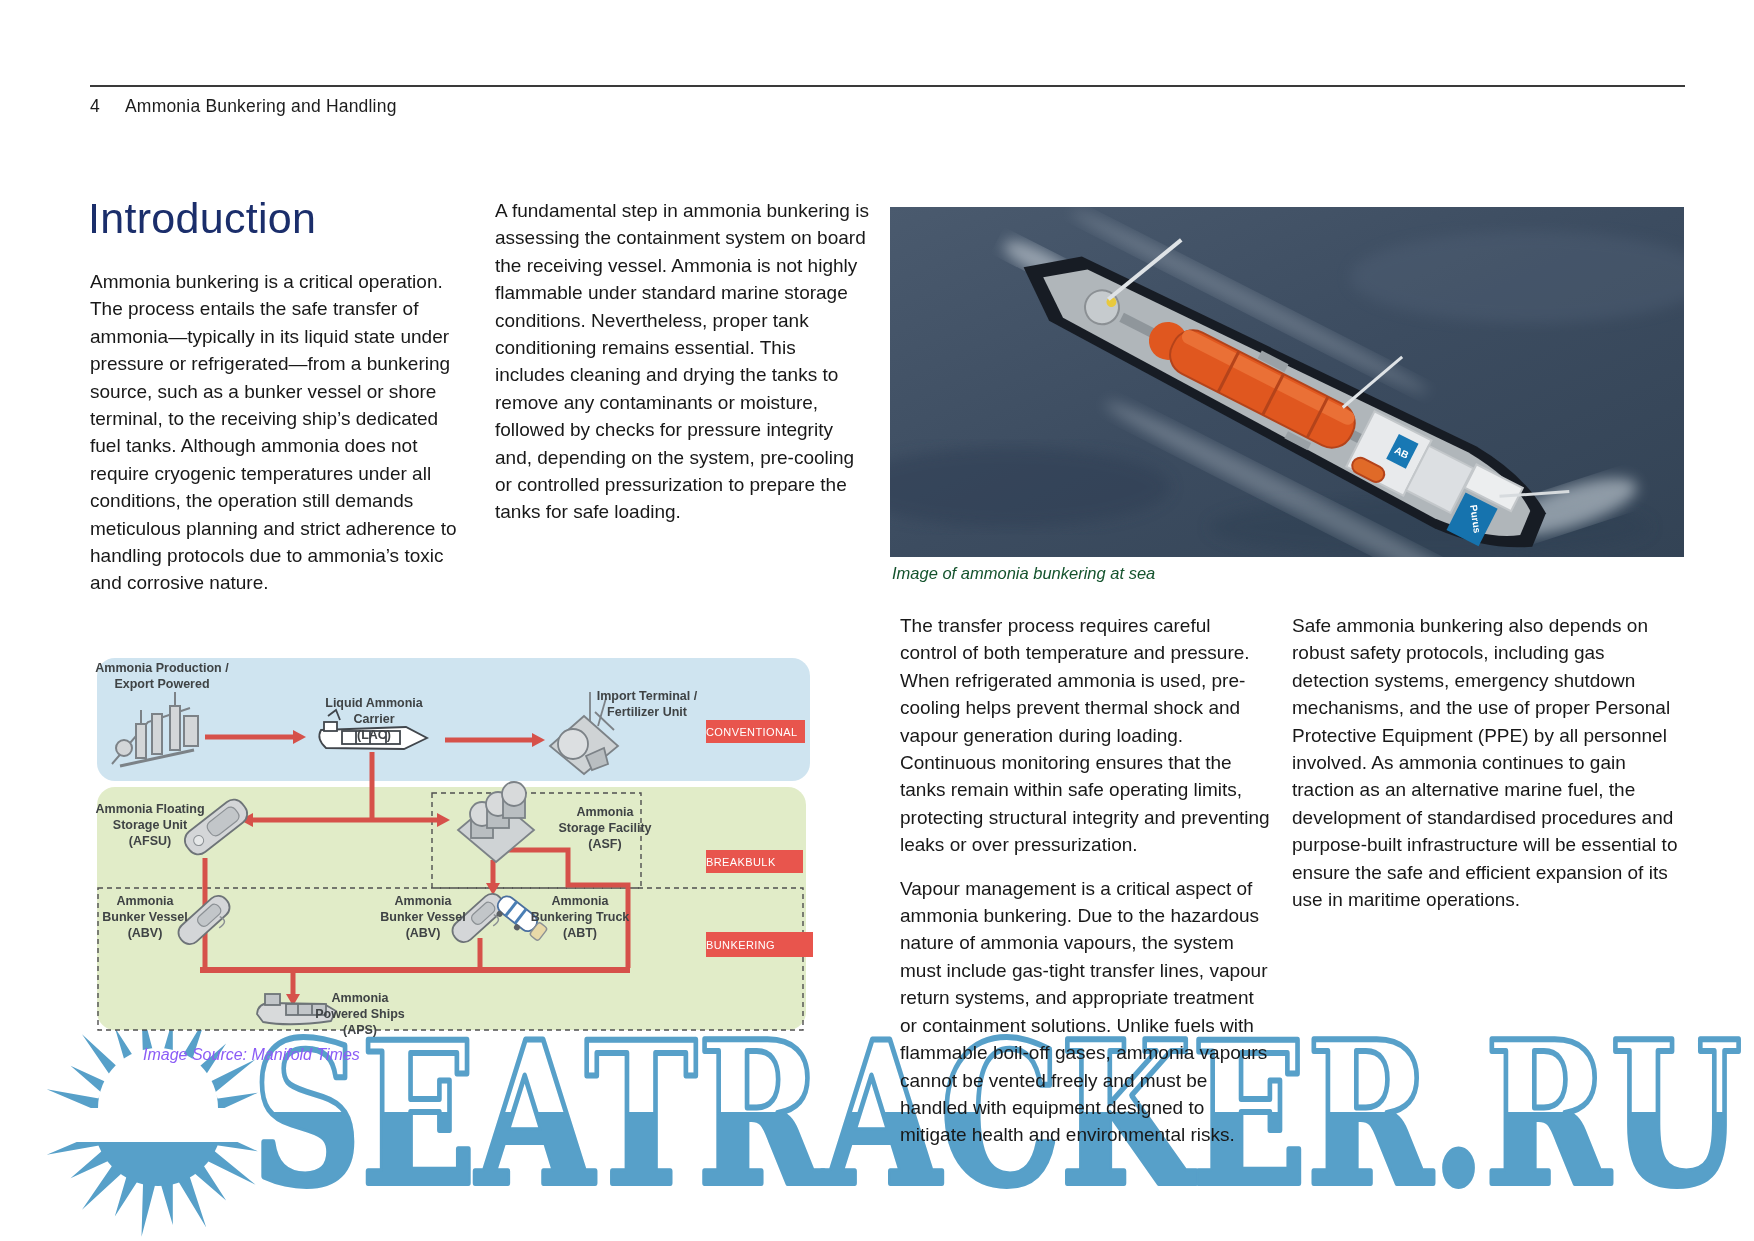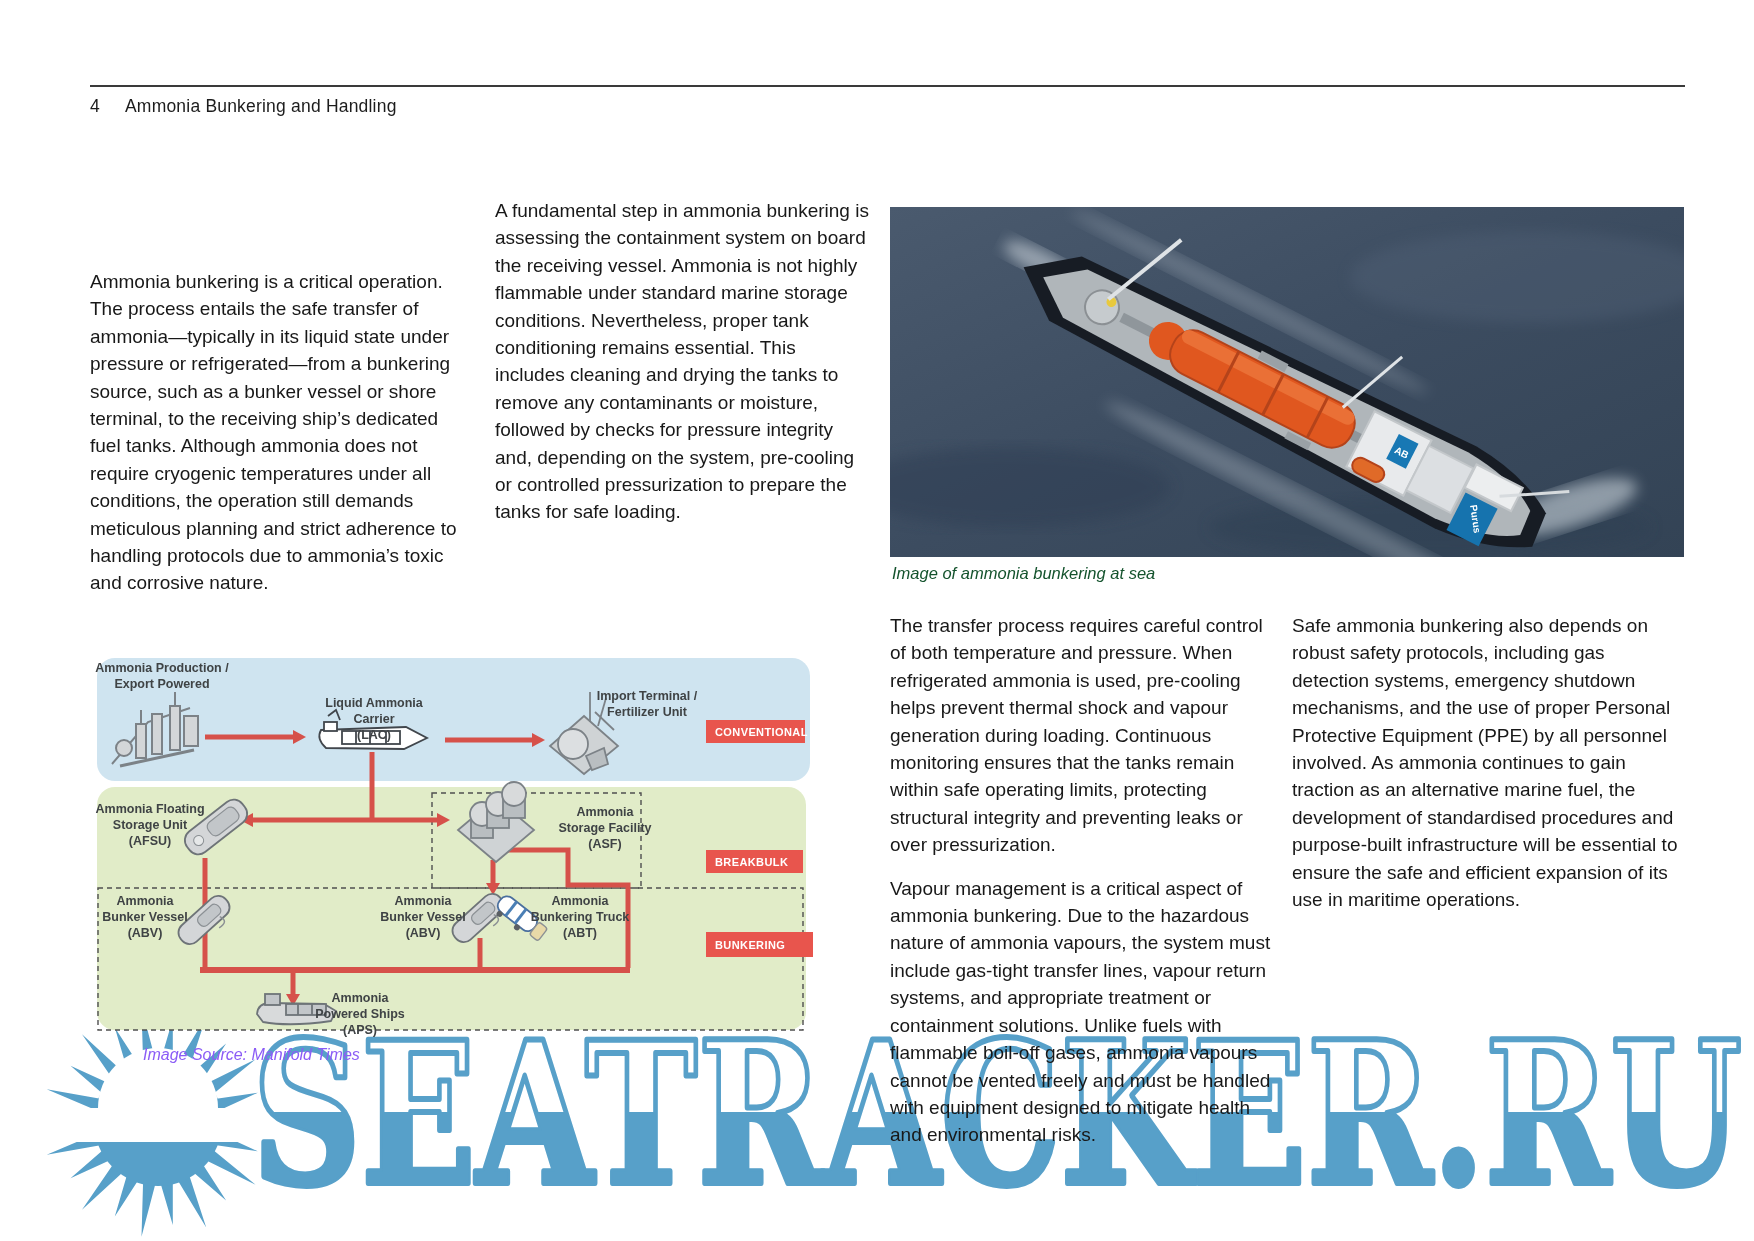--- a/index.html
+++ b/index.html
@@ -10,30 +10,30 @@
   .rule{left:90px;top:85px;width:1595px;height:2px;background:#3a3a3a;}
   .hdr{left:90px;top:96px;font-size:17.5px;color:#1c1c1c;letter-spacing:.2px;}
   .hdr .num{display:inline-block;width:35px;}
   
   .title{left:88px;top:194px;font-size:43px;font-weight:500;color:#1b2e6b;letter-spacing:.3px;}
   .bodycol{font-size:19px;line-height:27.4px;color:#181818;}
   .c1{left:90px;top:268px;width:380px;}
   .c2{left:495px;top:197px;width:374px;}
   .c3{left:890px;top:612px;width:382px;}
   .c4{left:1292px;top:612px;width:390px;}
-  .bodycol p{margin:0 0 16px 0;}
+  .bodycol p{margin:0 0 16px 10px;}
   
   .photo{left:890px;top:207px;width:794px;height:350px;}
   .caption{left:892px;top:564px;font-size:16.5px;font-style:italic;color:#14532d;}
   
   .diagram{left:90px;top:652px;width:730px;height:420px;}
   .dlabel{position:absolute;text-align:center;font-size:12.5px;line-height:1.26;font-weight:700;
           color:#3f4345;white-space:pre-line;}
-  .zone{position:absolute;background:#e8554d;color:#fff;font-size:11px;font-weight:700;
-        letter-spacing:.4px;display:flex;align-items:center;padding-left:9px;box-sizing:border-box;}
+  .zone{position:absolute;background:#e8554d;color:#fff;font-size:11px;font-weight:400;
+        letter-spacing:.4px;display:flex;align-items:center;box-sizing:border-box;}
   .imgsrc{left:95px;top:1046px;font-size:16px;font-style:italic;color:#8b5cf6;margin-left:48px;}
   
   .wm{left:0;top:0;z-index:0;}
   .content{position:absolute;inset:0;z-index:1;pointer-events:none;}
 </style>
 </head>
 <body>
 
 <svg class="abs wm" width="1754" height="1241" viewBox="0 0 1754 1241">
   <defs>
@@ -51,20 +51,21 @@
   <text x="997" y="1183" text-anchor="middle" textLength="1490" lengthAdjust="spacingAndGlyphs" font-family="DejaVu Serif, serif" font-weight="bold" font-size="196" fill="#57a0c9" clip-path="url(#wm-clip)">SEATRACKER.RU</text>
 </svg>
 
 <div class="content">
 
   <div class="abs rule"></div>
   <div class="abs hdr">
     <span class="num">4</span><span>Ammonia Bunkering and Handling</span>
   </div>
 
+  <div class="abs title">Introduction</div>
 
   <div class="abs bodycol c1">Ammonia bunkering is a critical operation. The process entails the safe transfer of ammonia—typically in its liquid state under pressure or refrigerated—from a bunkering source, such as a bunker vessel or shore terminal, to the receiving ship’s dedicated fuel tanks. Although ammonia does not require cryogenic temperatures under all conditions, the operation still demands meticulous planning and strict adherence to handling protocols due to ammonia’s toxic and corrosive nature.</div>
   <div class="abs bodycol c2">A fundamental step in ammonia bunkering is assessing the containment system on board the receiving vessel. Ammonia is not highly flammable under standard marine storage conditions. Nevertheless, proper tank conditioning remains essential. This includes cleaning and drying the tanks to remove any contaminants or moisture, followed by checks for pressure integrity and, depending on the system, pre-cooling or controlled pressurization to prepare the tanks for safe loading.</div>
 
   <svg class="abs photo" width="794" height="350" viewBox="0 0 794 350">
     <defs>
       <linearGradient id="sea" x1="0" y1="0" x2="1" y2="1">
         <stop offset="0" stop-color="#4a5a6e"></stop>
         <stop offset=".5" stop-color="#3c4c60"></stop>
         <stop offset="1" stop-color="#334355"></stop>

